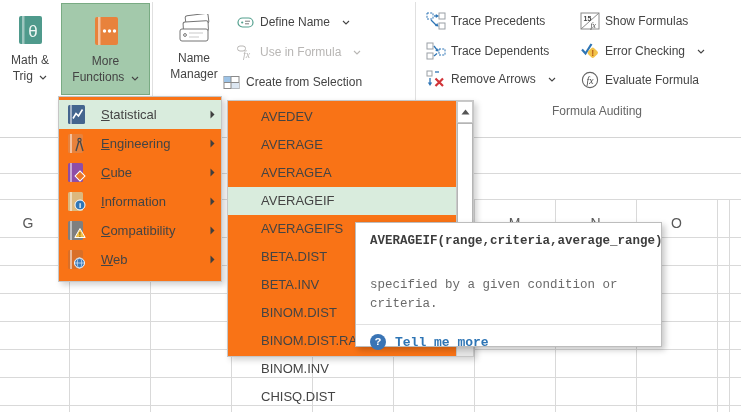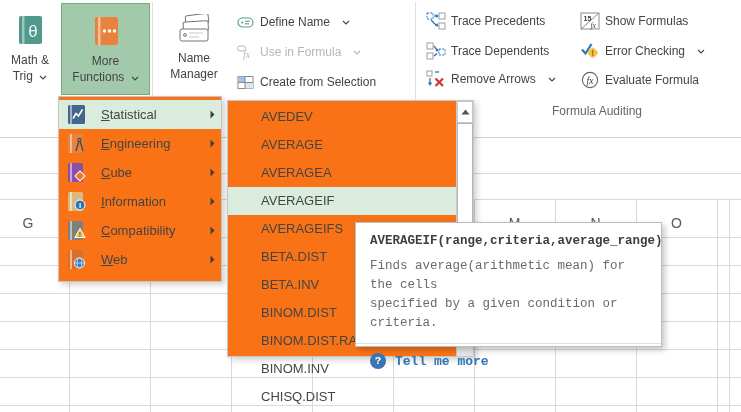--- a/index.html
+++ b/index.html
@@ -176,21 +176,21 @@
         </svg>
       </span>
       <span>Use in Formula</span>
       <span class="chev">
           <svg width="8" height="5" viewBox="0 0 8 5">
             <path d="M1 1 L4 4 L7 1" stroke="#b8b6b4" stroke-width="1.1" fill="none"></path>
           </svg>
         </span>
     </div>
 
-    <div class="rrow" style="left:233px;top:69px">
+    <div class="rrow" style="left:219px;top:69px">
       <span class="ric">
         <svg width="18" height="15" viewBox="0 0 18 15">
           <rect x="1" y="1.5" width="15" height="12" fill="#fff" stroke="#8a8a8a"></rect>
           <rect x="1" y="1.5" width="7" height="6" fill="#9dc3e6"></rect>
           <rect x="8" y="7.5" width="8" height="6" fill="#dce6f1"></rect>
           <line x1="8" y1="1.5" x2="8" y2="13.5" stroke="#8a8a8a"></line>
           <line x1="1" y1="7.5" x2="16" y2="7.5" stroke="#8a8a8a"></line>
         </svg>
       </span>
       <span>Create from Selection</span>
@@ -410,21 +410,21 @@
               <path d="M4.5 0.5 L8.5 5.5 L0.5 5.5 Z" fill="#555"></path>
             </svg>
         </span>
       </div>
     </div>
   </div>
 
   <div class="tooltip">
     <div class="tt-title">AVERAGEIF(range,criteria,average_range)</div>
     <div class="tt-body">
-      <span>Finds average(arithmetic mean) for the cells</span><br>
+      <br>
       <span>specified by a given condition or criteria.</span>
     </div>
     <div class="tt-sep"></div>
     <div class="tt-link">
       <span class="qcircle">?</span>
       <span class="tt-linktext">Tell me more</span>
     </div>
   </div>
 
 </div>

